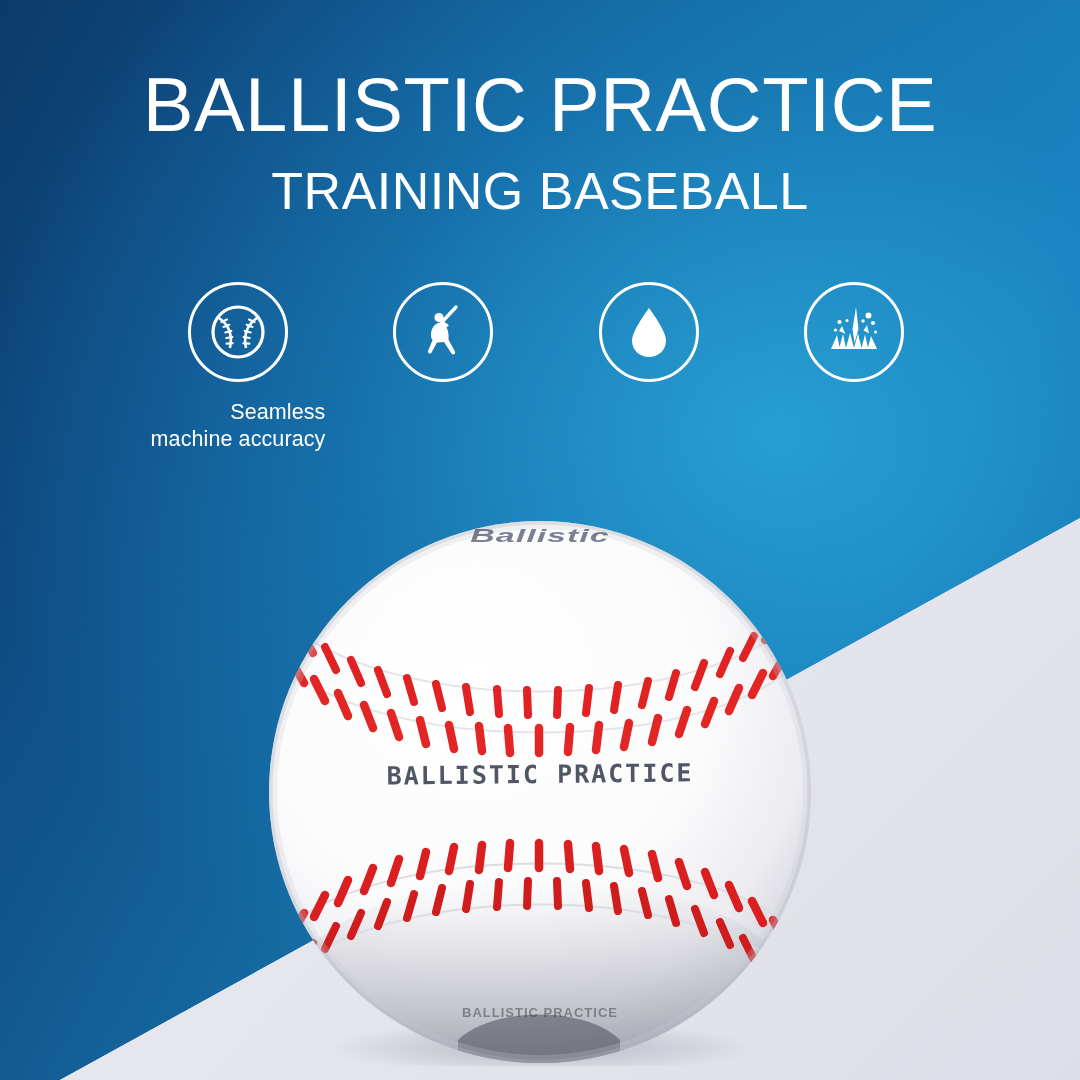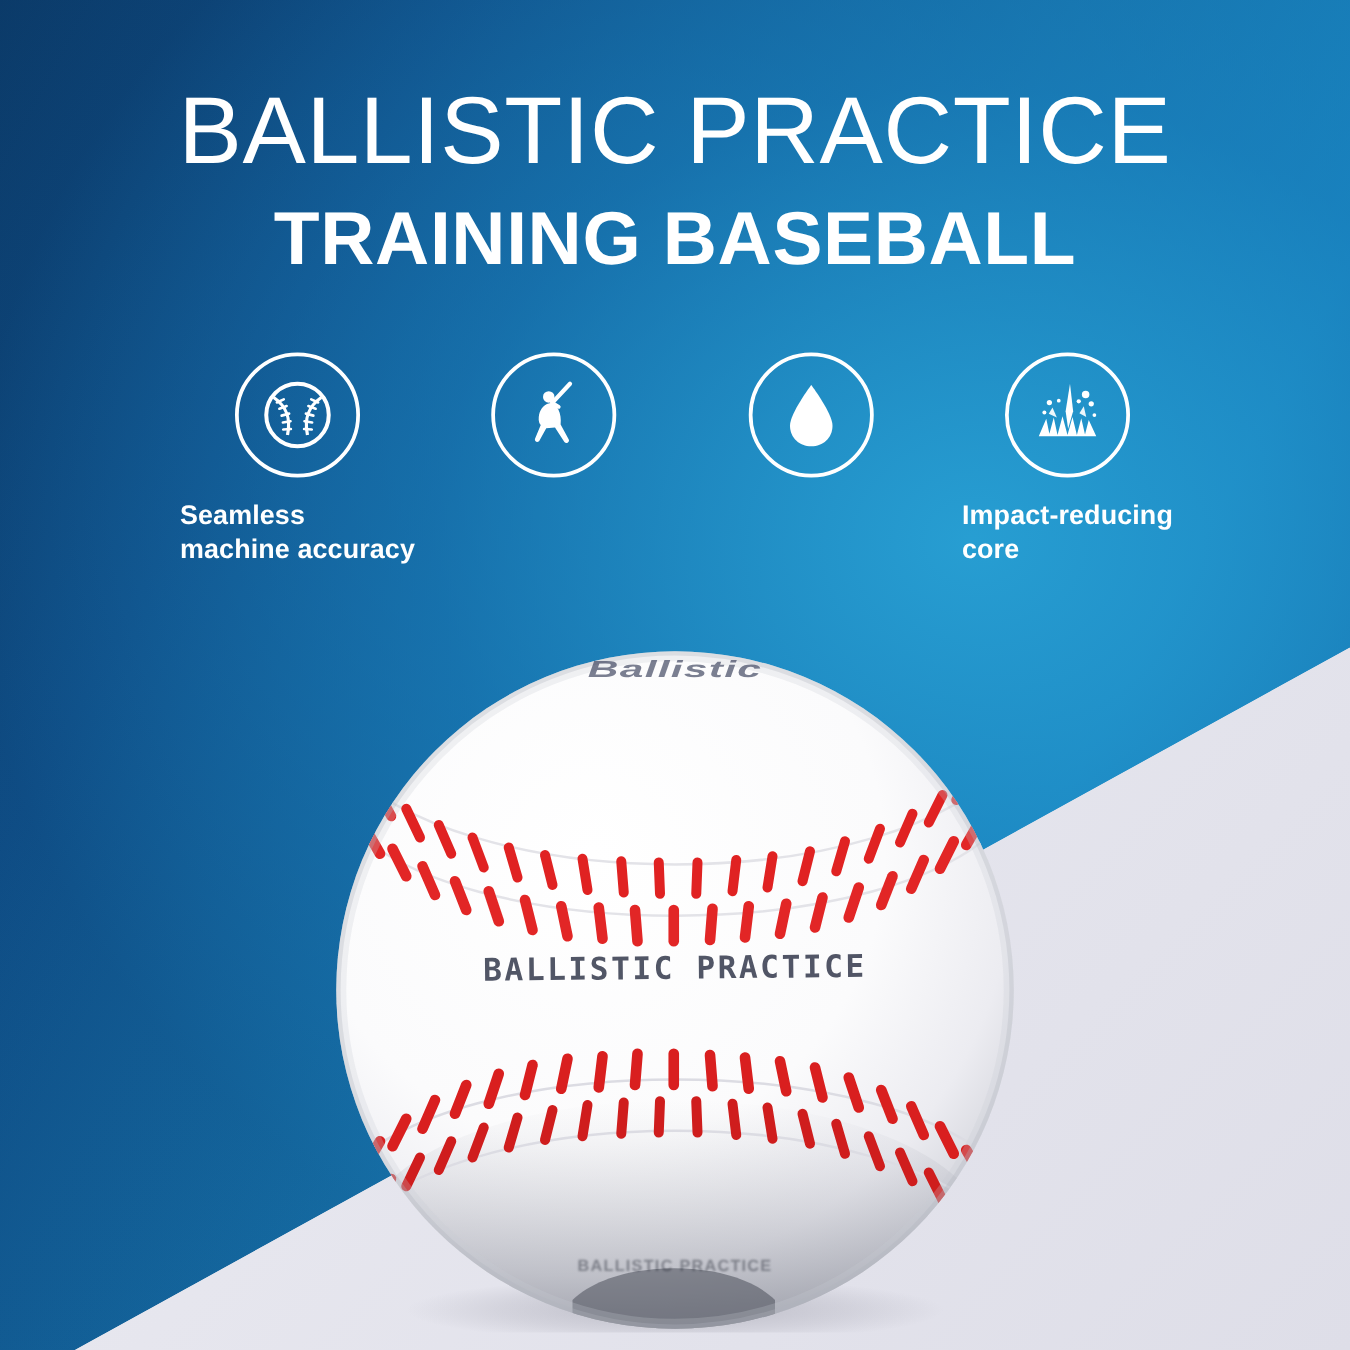--- a/index.html
+++ b/index.html
@@ -37,22 +37,22 @@
     color:#ffffff;
     font-size:76px;
     font-weight:300;
     letter-spacing:0.5px;
     line-height:86px;
     white-space:nowrap;
   }
   .title-line2 {
     display:block;
     color:#ffffff;
-    font-size:60px;
-    font-weight:700;
+    font-size:52px;
+    font-weight:400;
     letter-spacing:0.5px;
     line-height:86px;
     white-space:nowrap;
   }
 
   
   .features {
     position:absolute;
     top:282px; left:140px;
     width:812px;
@@ -65,23 +65,23 @@
     width:100px; height:100px;
     border:3px solid #ffffff;
     border-radius:50%;
     display:flex; align-items:center; justify-content:center;
   }
   .feat-circle svg { display:block; }
   .feat-label {
     margin-top:17px;
     color:#ffffff;
     font-size:21.5px;
-    font-weight:700;
+    font-weight:400;
     line-height:27px;
-    text-align:left;
+    text-align:right;
     letter-spacing:0.1px;
   }
 
   
   .ball-wrap { position:absolute; left:268px; top:520px; width:544px; height:546px; }
   .ball-wrap svg { display:block; }
 
   
   .ball-print {
     position:absolute;
@@ -198,21 +198,20 @@
             <circle cx="45.5" cy="14.5" r="3"></circle>
             <circle cx="50" cy="22" r="2.1"></circle>
             <circle cx="16.5" cy="21" r="2.1"></circle>
             <circle cx="12.5" cy="29" r="1.6"></circle>
             <circle cx="40" cy="20" r="1.7"></circle>
             <circle cx="24" cy="19.5" r="1.5"></circle>
             <circle cx="52.5" cy="31" r="1.5"></circle>
           </g>
         </svg>
       </div>
-      <div class="feat-label">Impact-reducing<br>core</div>
     </div>
 
   </div>
 
   <div class="ball-wrap">
     <svg width="544" height="546" viewBox="0 0 544 546">
       <defs>
         <radialGradient id="ballShade" cx="38%" cy="30%" r="78%">
           <stop offset="0%" stop-color="#ffffff"></stop>
           <stop offset="55%" stop-color="#fbfbfc"></stop>

